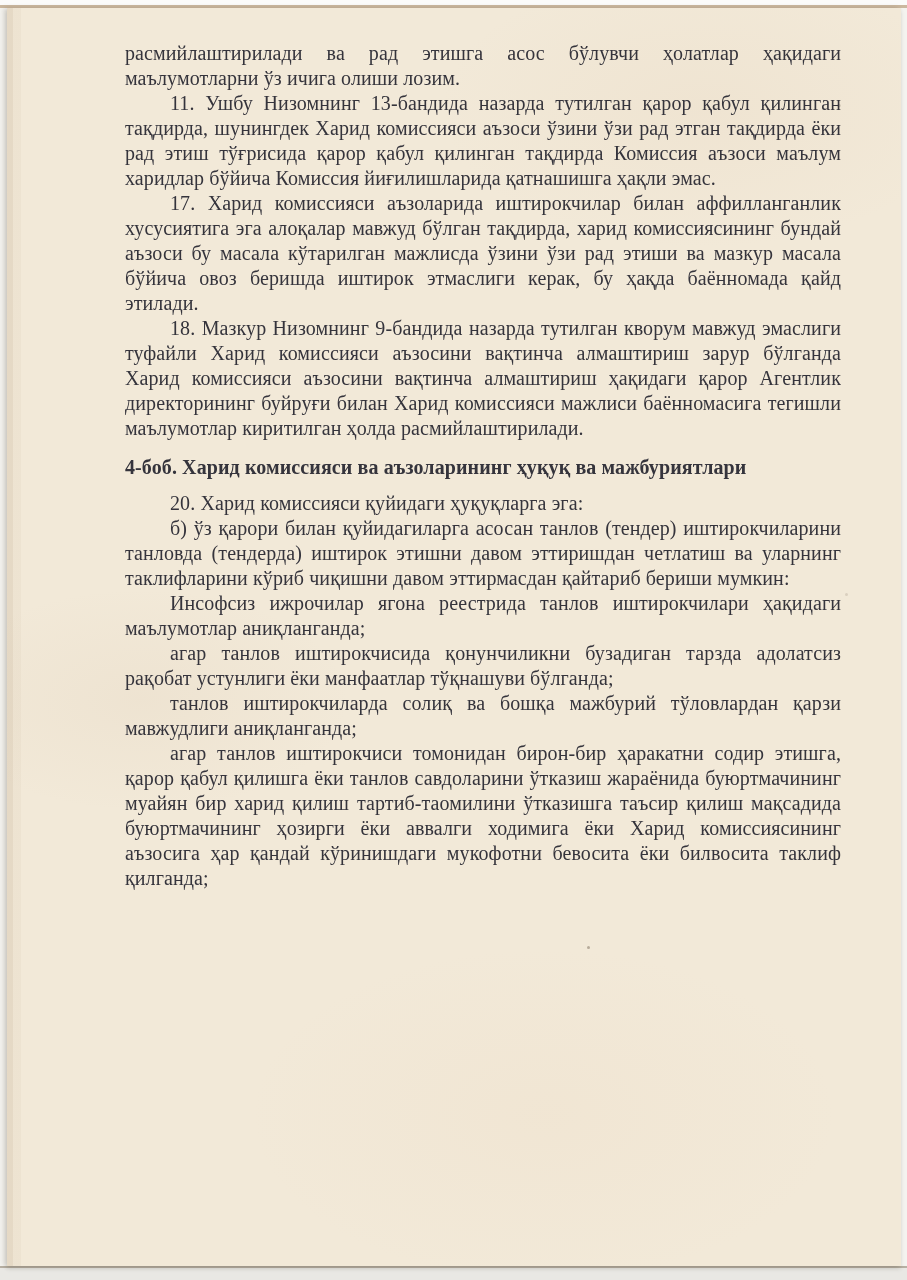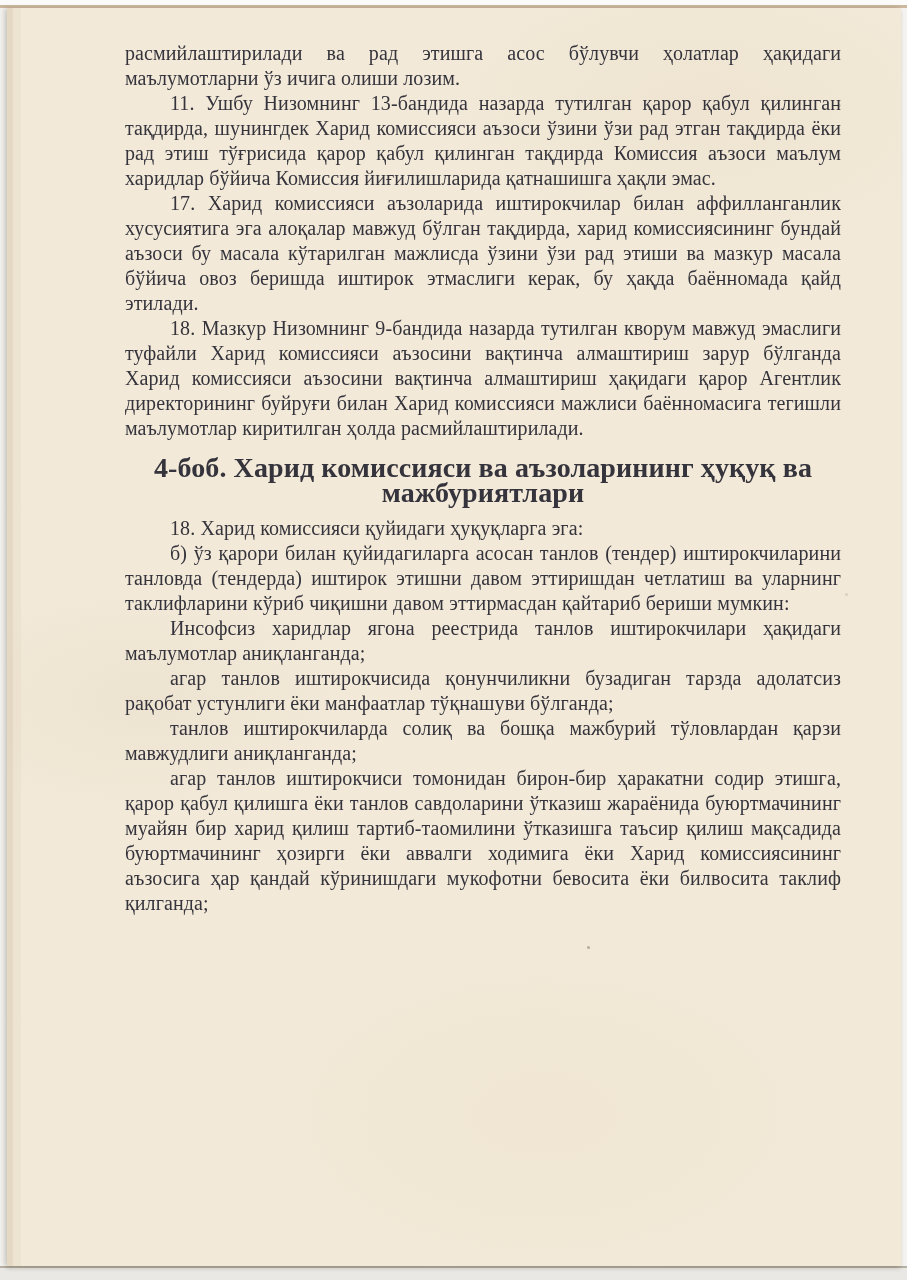--- a/index.html
+++ b/index.html
@@ -37,23 +37,22 @@
     letter-spacing:.1px;
   }
   .text-block p{
     margin:0;
     text-indent:45px;
     text-align-last:left;
   }
   .text-block p.no-indent{text-indent:0;}
   .chapter-heading{
     font-weight:bold;
-    text-align:center;
     margin:14px 0 11px 0;
-    font-size:28px;
+    font-size:20px;
     line-height:25px;
   }
 </style>
 </head>
 <body>
 
 <div class="scan-frame"></div>
 
 <div class="paper">
   <span class="speck s1"></span>
@@ -61,20 +60,20 @@
   <span class="speck s3"></span>
 
   <div class="text-block">
     <p class="no-indent">расмийлаштирилади ва рад этишга асос бўлувчи ҳолатлар ҳақидаги маълумотларни ўз ичига олиши лозим.</p>
     <p>11. Ушбу Низомнинг 13-бандида назарда тутилган қарор қабул қилинган тақдирда, шунингдек Харид комиссияси аъзоси ўзини ўзи рад этган тақдирда ёки рад этиш тўғрисида қарор қабул қилинган тақдирда Комиссия аъзоси маълум харидлар бўйича Комиссия йиғилишларида қатнашишга ҳақли эмас.</p>
     <p>17. Харид комиссияси аъзоларида иштирокчилар билан аффилланганлик хусусиятига эга алоқалар мавжуд бўлган тақдирда, харид комиссиясининг бундай аъзоси бу масала кўтарилган мажлисда ўзини ўзи рад этиши ва мазкур масала бўйича овоз беришда иштирок этмаслиги керак, бу ҳақда баённомада қайд этилади.</p>
     <p>18. Мазкур Низомнинг 9-бандида назарда тутилган кворум мавжуд эмаслиги туфайли Харид комиссияси аъзосини вақтинча алмаштириш зарур бўлганда Харид комиссияси аъзосини вақтинча алмаштириш ҳақидаги қарор Агентлик директорининг буйруғи билан Харид комиссияси мажлиси баённомасига тегишли маълумотлар киритилган ҳолда расмийлаштирилади.</p>
 
     <div class="chapter-heading">4-боб. Харид комиссияси ва аъзоларининг ҳуқуқ ва мажбуриятлари</div>
 
-    <p>18. Харид комиссияси қуйидаги ҳуқуқларга эга:</p>
+    <p>20. Харид комиссияси қуйидаги ҳуқуқларга эга:</p>
     <p>б) ўз қарори билан қуйидагиларга асосан танлов (тендер) иштирокчиларини танловда (тендерда) иштирок этишни давом эттиришдан четлатиш ва уларнинг таклифларини кўриб чиқишни давом эттирмасдан қайтариб бериши мумкин:</p>
-    <p>Инсофсиз харидлар ягона реестрида танлов иштирокчилари ҳақидаги маълумотлар аниқланганда;</p>
+    <p>Инсофсиз ижрочилар ягона реестрида танлов иштирокчилари ҳақидаги маълумотлар аниқланганда;</p>
     <p>агар танлов иштирокчисида қонунчиликни бузадиган тарзда адолатсиз рақобат устунлиги ёки манфаатлар тўқнашуви бўлганда;</p>
     <p>танлов иштирокчиларда солиқ ва бошқа мажбурий тўловлардан қарзи мавжудлиги аниқланганда;</p>
     <p>агар танлов иштирокчиси томонидан бирон-бир ҳаракатни содир этишга, қарор қабул қилишга ёки танлов савдоларини ўтказиш жараёнида буюртмачининг муайян бир харид қилиш тартиб-таомилини ўтказишга таъсир қилиш мақсадида буюртмачининг ҳозирги ёки аввалги ходимига ёки Харид комиссиясининг аъзосига ҳар қандай кўринишдаги мукофотни бевосита ёки билвосита таклиф қилганда;</p>
   </div>
 </div>
 
 </body></html>

